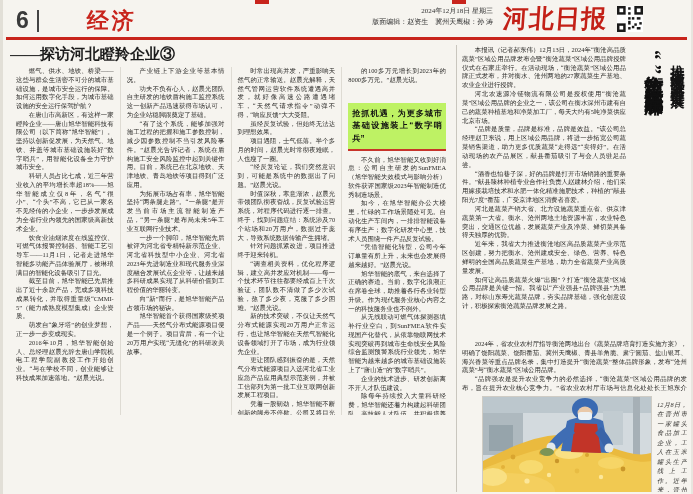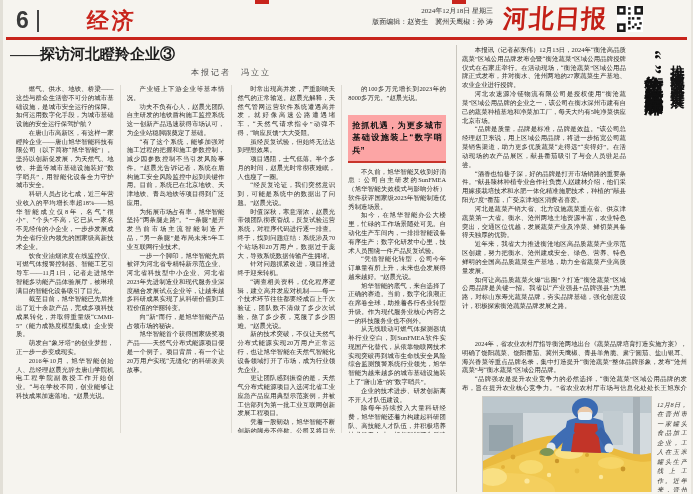--- a/index.html
+++ b/index.html
@@ -24,22 +24,22 @@
   .main{display:flex;margin:3px 6px 0 10px;height:449px;overflow:hidden;}
   .art1{width:442px;flex:none;}
   .a1-title{font-family:"Liberation Sans",sans-serif;font-weight:900;font-size:33px;
             text-align:center;letter-spacing:2px;color:#141414;margin:10px 0 3px;line-height:1.1;}
   .a1-sub{font-size:15px;font-weight:700;text-align:left;margin:2px 0 3px;color:#1b1b1b;}
   .a1-byline{font-size:8px;text-align:center;color:#4a4a4a;margin-bottom:7px;letter-spacing:2px;}
   .cols{display:flex;height:348px;overflow:hidden;}
   .col{flex:1;padding:0 6px;font-size:6.4px;line-height:1.37;text-align:justify;overflow:hidden;}
   .col+.col{border-left:1px solid #dedbd3;}
   .col p{margin:0;text-indent:2em;}
-  .subhead{background:#fca5a5;border-bottom:2px solid #c8342a;font-family:"Liberation Sans",sans-serif;
-           font-weight:700;font-size:8.2px;line-height:1.55;padding:5px 4px 3px;margin:12px 0 5px;color:#111;}
+  .subhead{background:#bef264;border-bottom:2px solid #c8342a;font-family:"Liberation Sans",sans-serif;
+           font-weight:700;font-size:8.2px;line-height:1.55;padding:5px 4px 3px;margin:18px 0 5px;color:#111;}
   
   .vdiv{width:1px;background:#c9c6be;margin:2px 5px 0 4px;flex:none;}
   .art2{flex:1;display:flex;flex-direction:column;padding-top:3px;overflow:hidden;}
   .a2-top{display:flex;height:292px;overflow:hidden;}
   .a2-narrow{flex:1;font-size:6.4px;line-height:1.38;text-align:justify;overflow:hidden;padding-right:5px;}
   .a2-narrow p{margin:0;text-indent:2em;}
   .a2-headline{writing-mode:vertical-rl;font-size:19px;font-weight:900;color:#101010;
                letter-spacing:1px;line-height:1.15;width:32px;margin:4px 2px 0 2px;flex:none;
                font-family:"Liberation Serif",serif;}
   .a2-kicker{writing-mode:vertical-rl;font-size:14px;font-weight:700;color:#141414;
@@ -93,21 +93,20 @@
         </g>
       </svg>
     </div>
   </div>
   <div class="redrule"></div>
 
   <div class="main">
 
     <div class="art1">
       <div class="a1-sub">——探访河北瞪羚企业③</div>
-      <div class="a1-byline">本报记者　冯立立</div>
       <div class="cols">
         <div class="col">
           <div>
               <p>燃气、供水、地铁、桥梁——这些与群众生活密不可分的城市基础设施，是城市安全运行的保障。如何运用数字化手段，为城市基础设施的安全运行保驾护航？</p>
               <p>在唐山市高新区，有这样一家瞪羚企业——唐山旭华智能科技有限公司（以下简称“旭华智能”）。坚持以创新促发展，为天然气、地铁、井盖等城市基础设施装好“数字哨兵”，用智能化设备全力守护城市安全。</p>
               <p>科研人员占比七成，近三年营业收入的平均增长率超18%——旭华智能成立仅8年，名气“很小”、“个头”不高，它已从一家名不见经传的小企业，一步步发展成为全省行业内领先的国家级高新技术企业。</p>
             </div>
           <div>
               <p>饮食业油烟浓度在线监控仪、可燃气体报警控制器、智能工艺引导车——11月1日，记者走进旭华智能多功能产品体验展厅，被琳琅满目的智能化设备吸引了目光。</p>
               <p>截至目前，旭华智能已先后推出了近十余款产品，完成多项科技成果转化，并取得重量级“CMMI-5”（能力成熟度模型集成）企业资质。</p>

